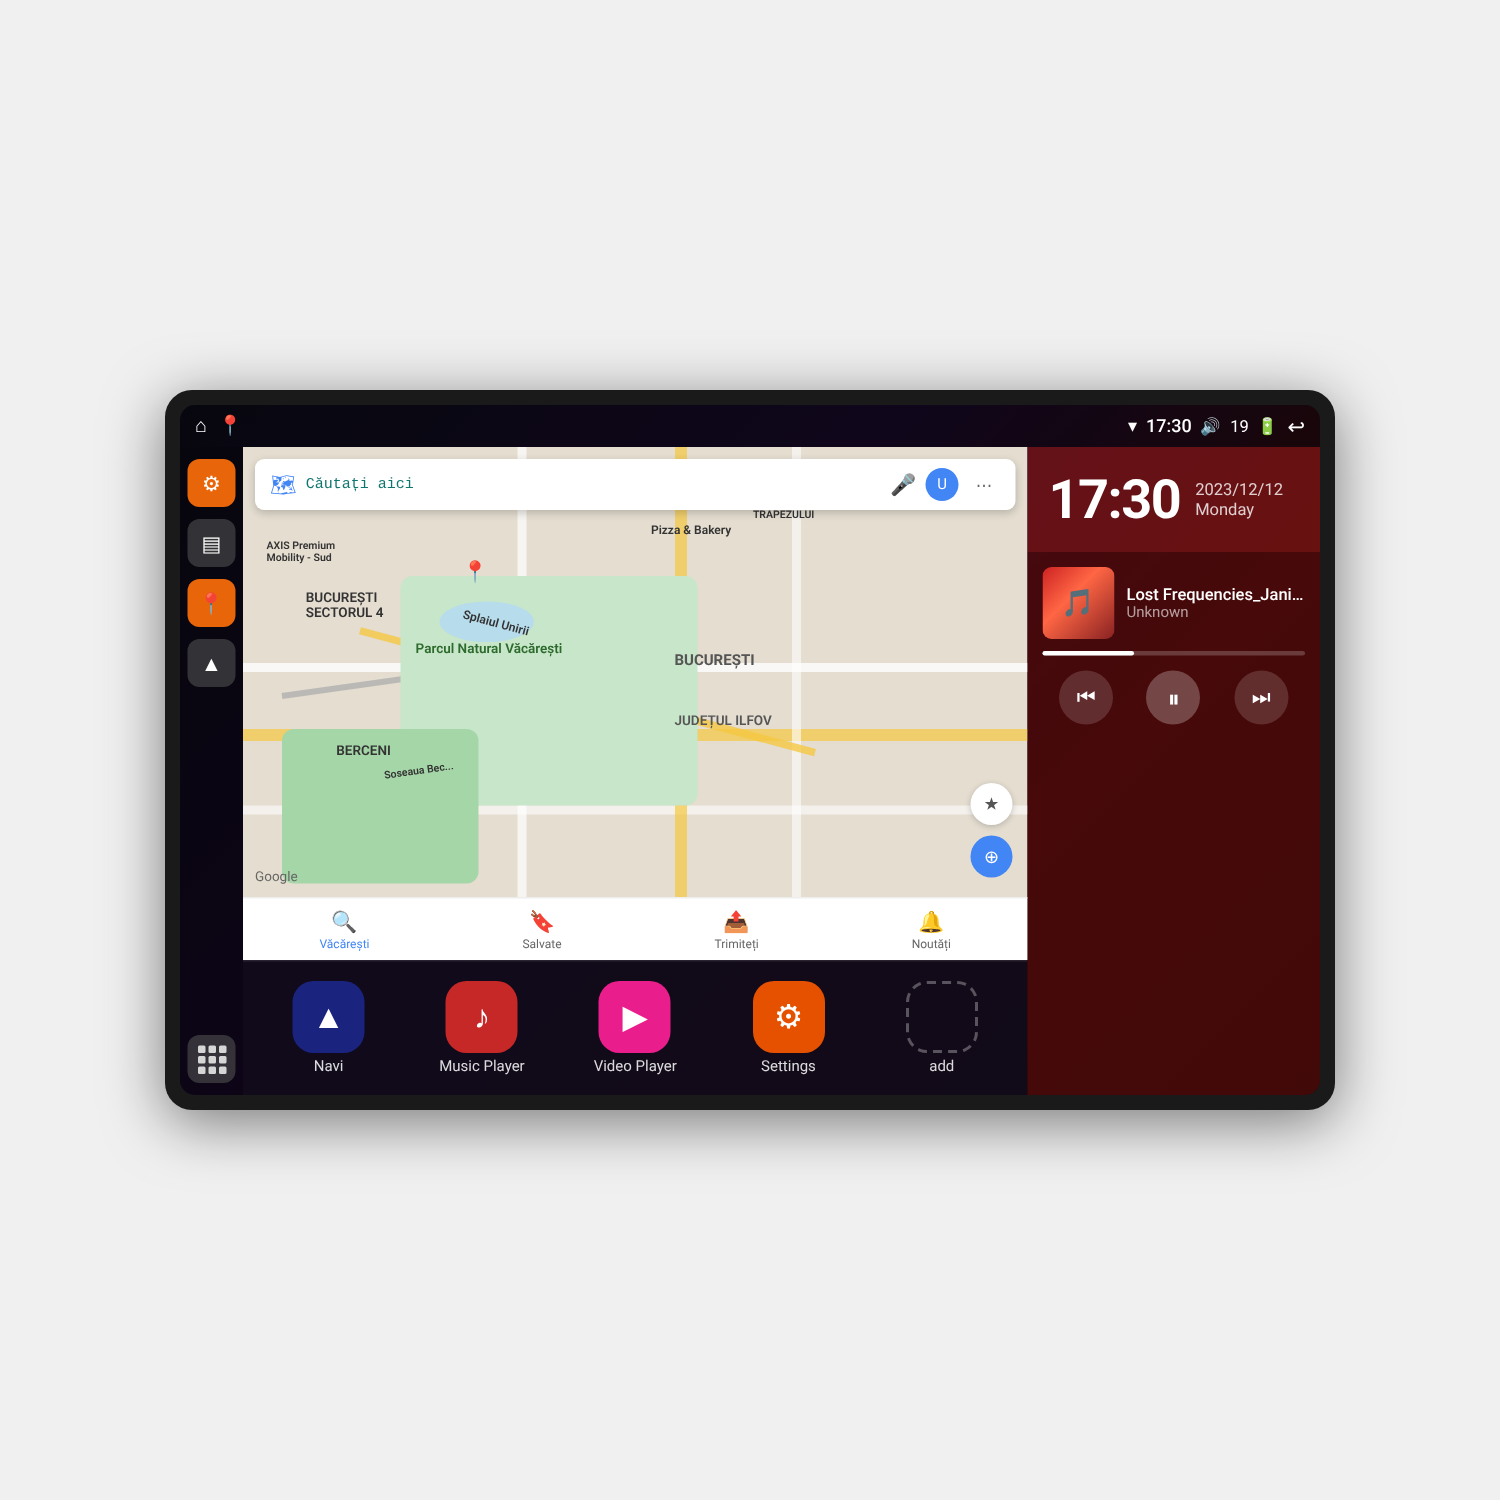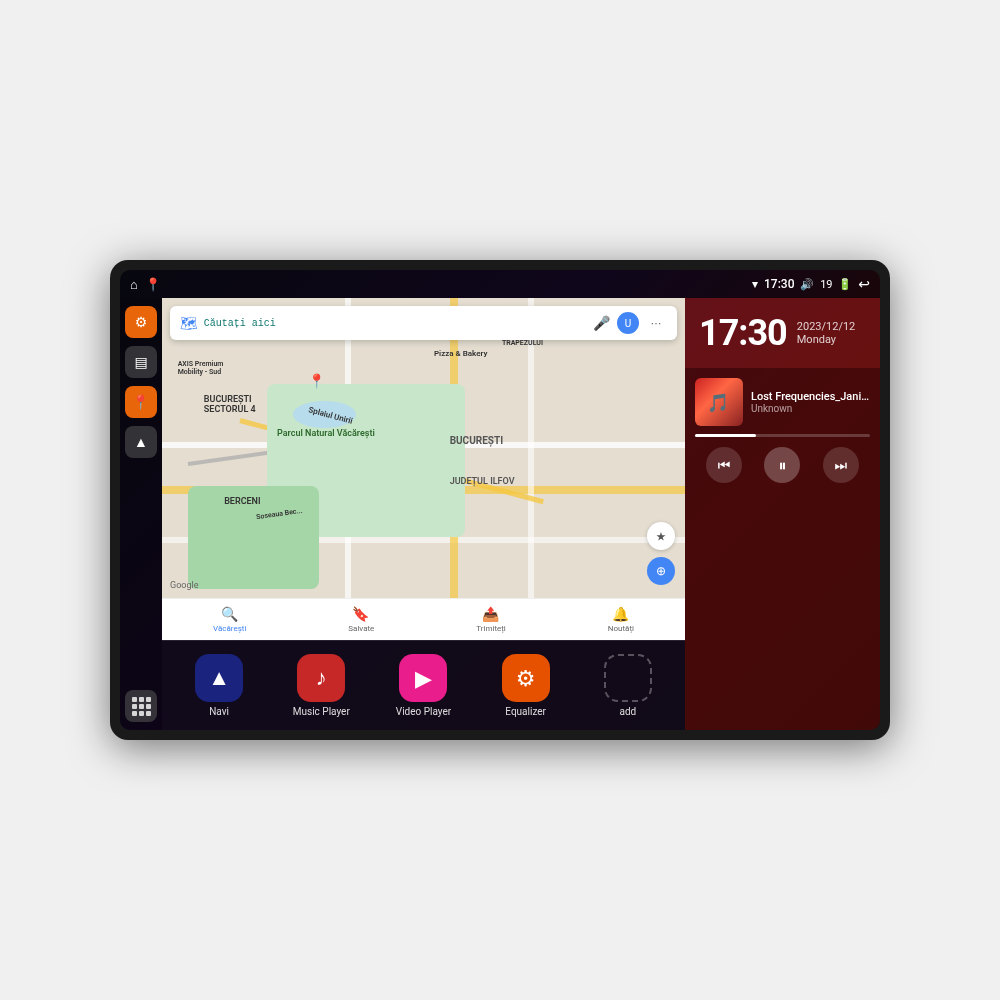--- a/index.html
+++ b/index.html
@@ -625,21 +625,21 @@
           <div class="app-item">
             <div class="app-icon pink">
               <span style="color:white;font-size:22px">▶</span>
             </div>
             <span class="app-label">Video Player</span>
           </div>
           <div class="app-item">
             <div class="app-icon orange-app">
               <span style="color:white;font-size:22px">⚙</span>
             </div>
-            <span class="app-label">Equalizer</span>
+            <span class="app-label">Settings</span>
           </div>
           <div class="app-item">
             <div class="app-icon border-only">
               
             </div>
             <span class="app-label">add</span>
           </div>
         </div>
       </div>
 

